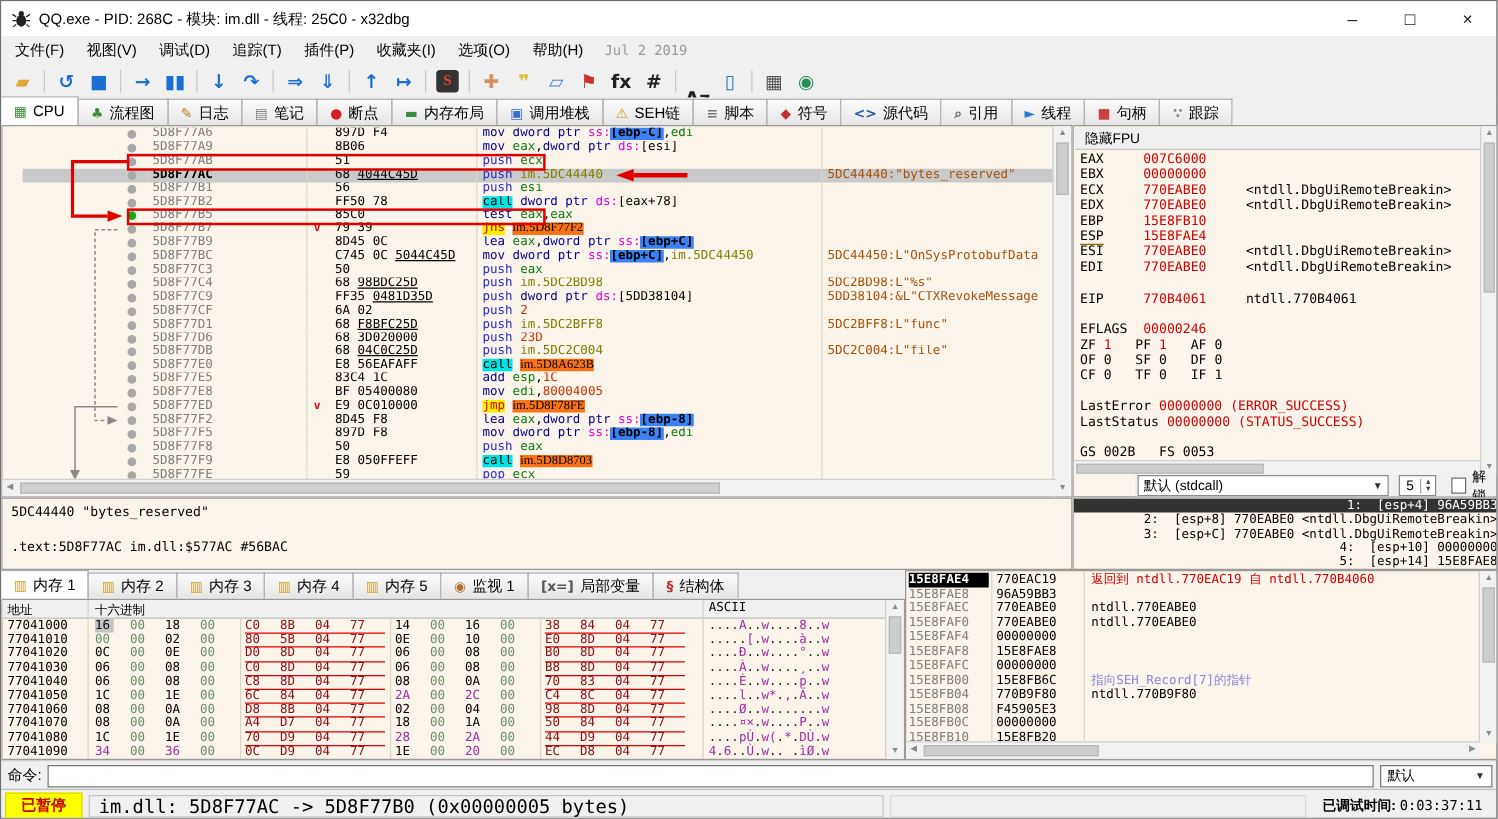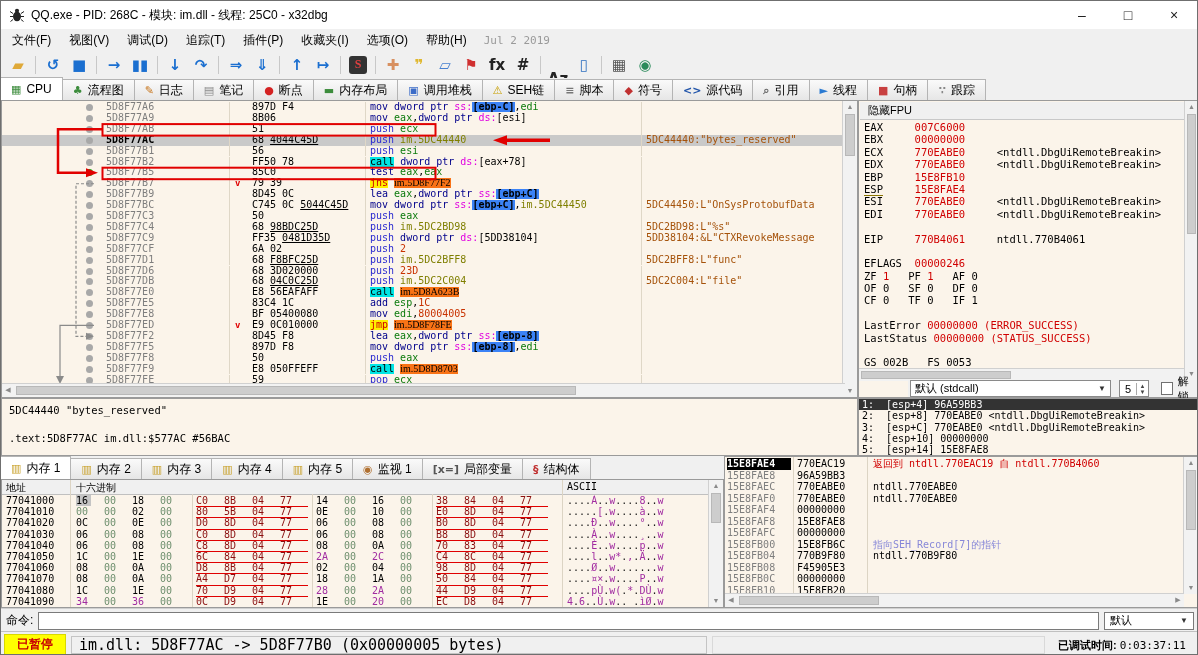--- a/index.html
+++ b/index.html
@@ -20,21 +20,21 @@
   .tbsep{width:1px;height:18px;background:#C8C8C8;margin:0 4px;}
   
   .tabbar{position:absolute;left:0;right:0;background:#F0F0F0;display:flex;align-items:flex-end;}
   .tabbar-top{top:77px;height:22px;}
   .tab{height:20px;display:flex;align-items:center;padding:0 10px;font-size:12px;border:1px solid #B4B4B4;border-bottom:none;background:linear-gradient(#FAFAFA,#E6E6E6);margin-left:-1px;white-space:nowrap;}
   .tab-sel{background:#FFFFFF;height:22px;}
   .tico{margin-right:5px;font-size:11px;font-family:"DejaVu Sans",sans-serif;font-weight:bold;}
   
   .disasm{position:absolute;top:99px;left:0;width:857px;height:298px;background:#FBF4EA;border:1px solid #9A9A9A;box-sizing:border-box;}
   .drows{position:absolute;left:0;top:1px;width:841px;height:284px;overflow:hidden;font-family:"DejaVu Sans Mono",monospace;font-size:10px;}
-  .drow{position:absolute;left:0;width:855px;height:10.9px;line-height:10.9px;white-space:pre;}
+  .drow{position:absolute;left:16px;width:855px;height:10.9px;line-height:10.9px;white-space:pre;}
   .dcell{position:absolute;top:0;height:100%;box-sizing:border-box;overflow:hidden;}
   .dgut{left:0;width:100px;}
   .dot{position:absolute;left:84px;top:2px;width:7px;height:7px;border-radius:50%;background:#A8A8A8;}
   .dot-g{background:#18A818;}
   .daddr{left:100px;width:128px;color:#7E7E7E;padding-left:4px;border-right:1px solid #DFD7C7;}
   .daddr-sel{color:#000;font-weight:bold;}
   .dbytes{left:228px;width:136px;padding-left:22px;border-right:1px solid #DFD7C7;color:#000;}
   .jmark{position:absolute;left:5px;top:0;color:#E00000;font-weight:bold;font-size:9px;}
   .dinstr{left:364px;width:276px;padding-left:4px;border-right:1px solid #DFD7C7;}
   .dcom{left:640px;width:201px;padding-left:4px;color:#A5520A;}
@@ -61,21 +61,21 @@
   .ccombo{width:218px;height:15px;background:#FFF;border:1px solid #8A8A8A;display:flex;align-items:center;justify-content:space-between;padding:0 4px;font-size:11px;}
   .carr{font-size:8px;color:#333;}
   .cspin{width:32px;height:15px;border:1px solid #8A8A8A;background:#FFF;margin-left:8px;display:flex;align-items:center;}
   .cspinval{flex:1;text-align:center;}
   .cspinbtns{width:11px;display:flex;flex-direction:column;font-size:6px;color:#444;border-left:1px solid #AAA;text-align:center;}
   .cbox{width:11px;height:11px;border:1px solid #707070;background:#FFF;margin-left:12px;}
   .clab{margin-left:5px;}
   
   .infobox{position:absolute;top:397px;left:0;width:857px;height:58px;background:#FBF4EA;border:1px solid #9A9A9A;box-sizing:border-box;font-family:"DejaVu Sans Mono",monospace;font-size:10.5px;padding:5px 7px;color:#000;}
   .il1{margin-bottom:16px;}
-  .argsbox{position:absolute;top:397px;left:857px;width:341px;height:58px;background:#FBF4EA;border:1px solid #9A9A9A;box-sizing:border-box;font-family:"DejaVu Sans Mono",monospace;font-size:10px;overflow:hidden;}
+  .argsbox{position:absolute;top:397px;left:857px;width:341px;height:58px;background:#FBF4EA;border:1px solid #9A9A9A;box-sizing:border-box;font-family:"DejaVu Sans Mono",monospace;font-size:10px;overflow:hidden;text-align:right;}
   .arow{height:11.3px;line-height:11.3px;white-space:pre;padding-left:3px;color:#000;}
   .arow-sel{background:#333;color:#FFF;}
   
   .tabbar-bottom{top:455px;height:23px;width:723px;}
   
   .hexpane{position:absolute;top:478px;left:0;width:723px;height:129px;background:#FBF4EA;border:1px solid #9A9A9A;box-sizing:border-box;}
   .hexhead{position:absolute;top:0;left:0;right:14px;height:14px;background:#F0F0F0;border-bottom:1px solid #C0C0C0;font-family:"DejaVu Sans Mono",monospace;font-size:10px;color:#000;}
   .hh{position:absolute;top:1px;}
   .hrows{position:absolute;top:15px;left:0;right:14px;bottom:1px;font-family:"DejaVu Sans Mono",monospace;font-size:10px;overflow:hidden;}
   .hrow{height:11.2px;line-height:11.2px;white-space:pre;position:relative;}

